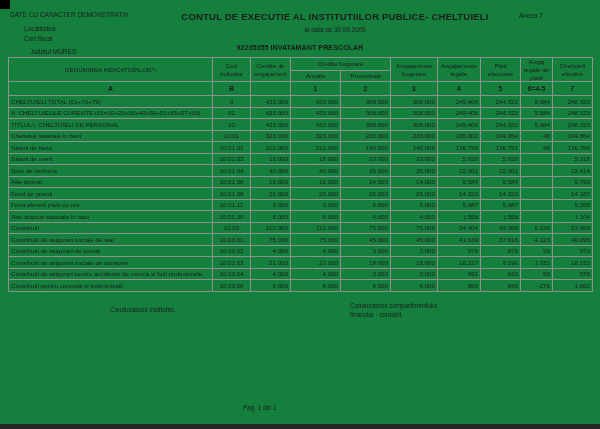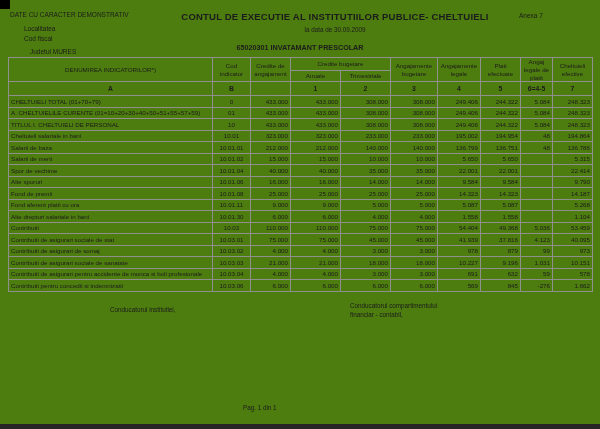--- a/index.html
+++ b/index.html
@@ -3,21 +3,21 @@
 <meta charset="utf-8">
 <style>
   html,body{margin:0;padding:0;}
   body{
     width:600px;height:429px;
     font-family:"Liberation Sans", sans-serif;
     background:#e9e9e7;
   }
   .page{
     position:relative;width:600px;height:429px;
-    background:#4d7c0f;color:#1c1c1c;overflow:hidden;
+    background:#15803d;color:#1c1c1c;overflow:hidden;
   }
   
   .corner-artifact{position:absolute;left:0;top:0;width:10px;height:9px;background:#000;}
   .bottom-artifact{position:absolute;left:0;bottom:0;width:600px;height:5px;background:#262626;}
 
   
   .demo-note{position:absolute;left:10px;top:11px;font-size:6.5px;}
   .localitatea{position:absolute;left:24px;top:25px;font-size:6.5px;}
   .codfiscal{position:absolute;left:24px;top:35px;font-size:6.5px;}
   .judet{position:absolute;left:30px;top:48px;font-size:6.5px;}
@@ -64,21 +64,21 @@
   <div class="bottom-artifact"></div>
 
   <div class="demo-note">DATE CU CARACTER DEMONSTRATIV</div>
   <div class="localitatea">Localitatea</div>
   <div class="codfiscal">Cod fiscal</div>
   <div class="judet">Judetul MURES</div>
 
   <div class="title">CONTUL DE EXECUTIE AL INSTITUTIILOR PUBLICE- CHELTUIELI</div>
   <div class="subtitle">la data de 30.09.2009</div>
   <div class="anexa">Anexa 7</div>
-  <div class="chapter">65020301  INVATAMANT PRESCOLAR</div>
+  <div class="chapter">92235355  INVATAMANT PRESCOLAR</div>
 
   <table class="exec">
     <colgroup>
       <col style="width:204px">
         <col style="width:38px">
         <col style="width:40px">
       <col style="width:50px">
         <col style="width:50px">
         <col style="width:47px">
       <col style="width:43px">

